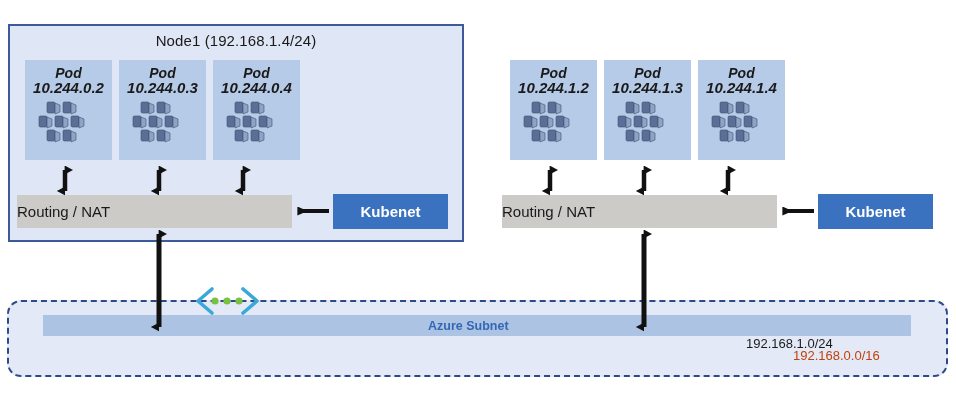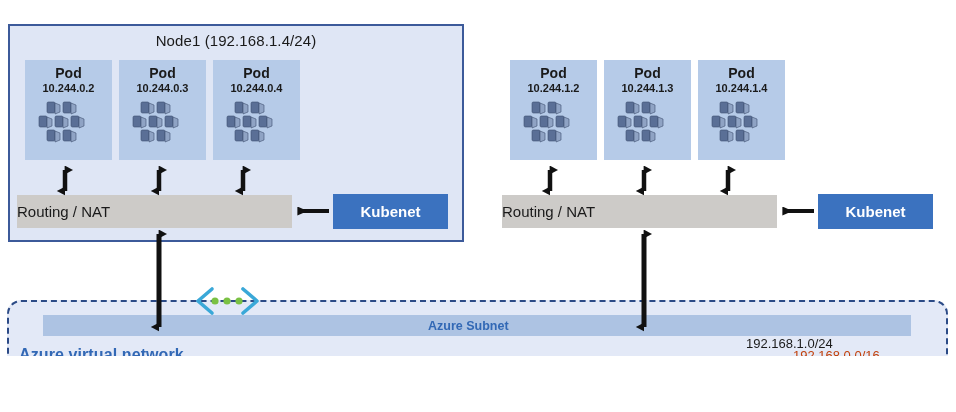--- a/index.html
+++ b/index.html
@@ -7,21 +7,21 @@
     padding: 0;
     background: #ffffff;
   }
   body {
     font-family: "Liberation Sans", sans-serif;
     -webkit-font-smoothing: antialiased;
   }
   #canvas {
     position: relative;
     width: 956px;
-    height: 356px;
+    height: 412px;
     background: #ffffff;
     overflow: hidden;
   }
 
   
   .node-box {
     position: absolute;
     background: #dfe6f5;
     border: 2px solid #3c5a9a;
     box-sizing: border-box;
@@ -40,29 +40,30 @@
 
   
   .pod-box {
     position: absolute;
     background: #b6cbe8;
     box-sizing: border-box;
     display: flex;
     flex-direction: column;
     align-items: center;
     padding-top: 6px;
+    font-style: italic;
   }
   .pod-label {
     font-size: 14px;
     font-weight: bold;
     color: #1a1a1a;
     line-height: 15px;
   }
   .pod-ip {
-    font-size: 11px;
+    font-size: 15px;
     font-weight: bold;
     color: #1a1a1a;
     line-height: 14px;
     white-space: nowrap;
   }
   .pod-icon {
     margin-top: 4px;
   }
 
   
@@ -399,21 +400,20 @@
   </div>
 
   <div class="vnet-box" style="left:7px; top:300px; width:941px; height:77px;"></div>
 
   <div class="subnet-bar" style="left:43px; top:315px; width:868px; height:21px;"></div>
 
   <div class="subnet-name" style="left:428px; top:319px;">Azure Subnet</div>
 
   <div class="subnet-cidr" style="left:746px; top:336px;text-align:center;">192.168.1.0/24</div>
 
-  <div class="vnet-label" style="left:19px; top:346px;">Azure virtual network</div>
 
   <div class="vnet-cidr" style="left:793px; top:348px;">192.168.0.0/16</div>
 
   <svg class="overlay">
     <defs>
       <marker id="ahU" markerWidth="9" markerHeight="9" refX="4.5" refY="8.2" orient="auto" markerUnits="userSpaceOnUse">
         <path d="M4.5 0 L9 8.6 L0 8.6 Z" fill="#111111"></path>
       </marker>
       <marker id="ahD" markerWidth="9" markerHeight="9" refX="4.5" refY="0.4" orient="auto" markerUnits="userSpaceOnUse">
         <path d="M4.5 8.6 L0 0 L9 0 Z" fill="#111111"></path>

